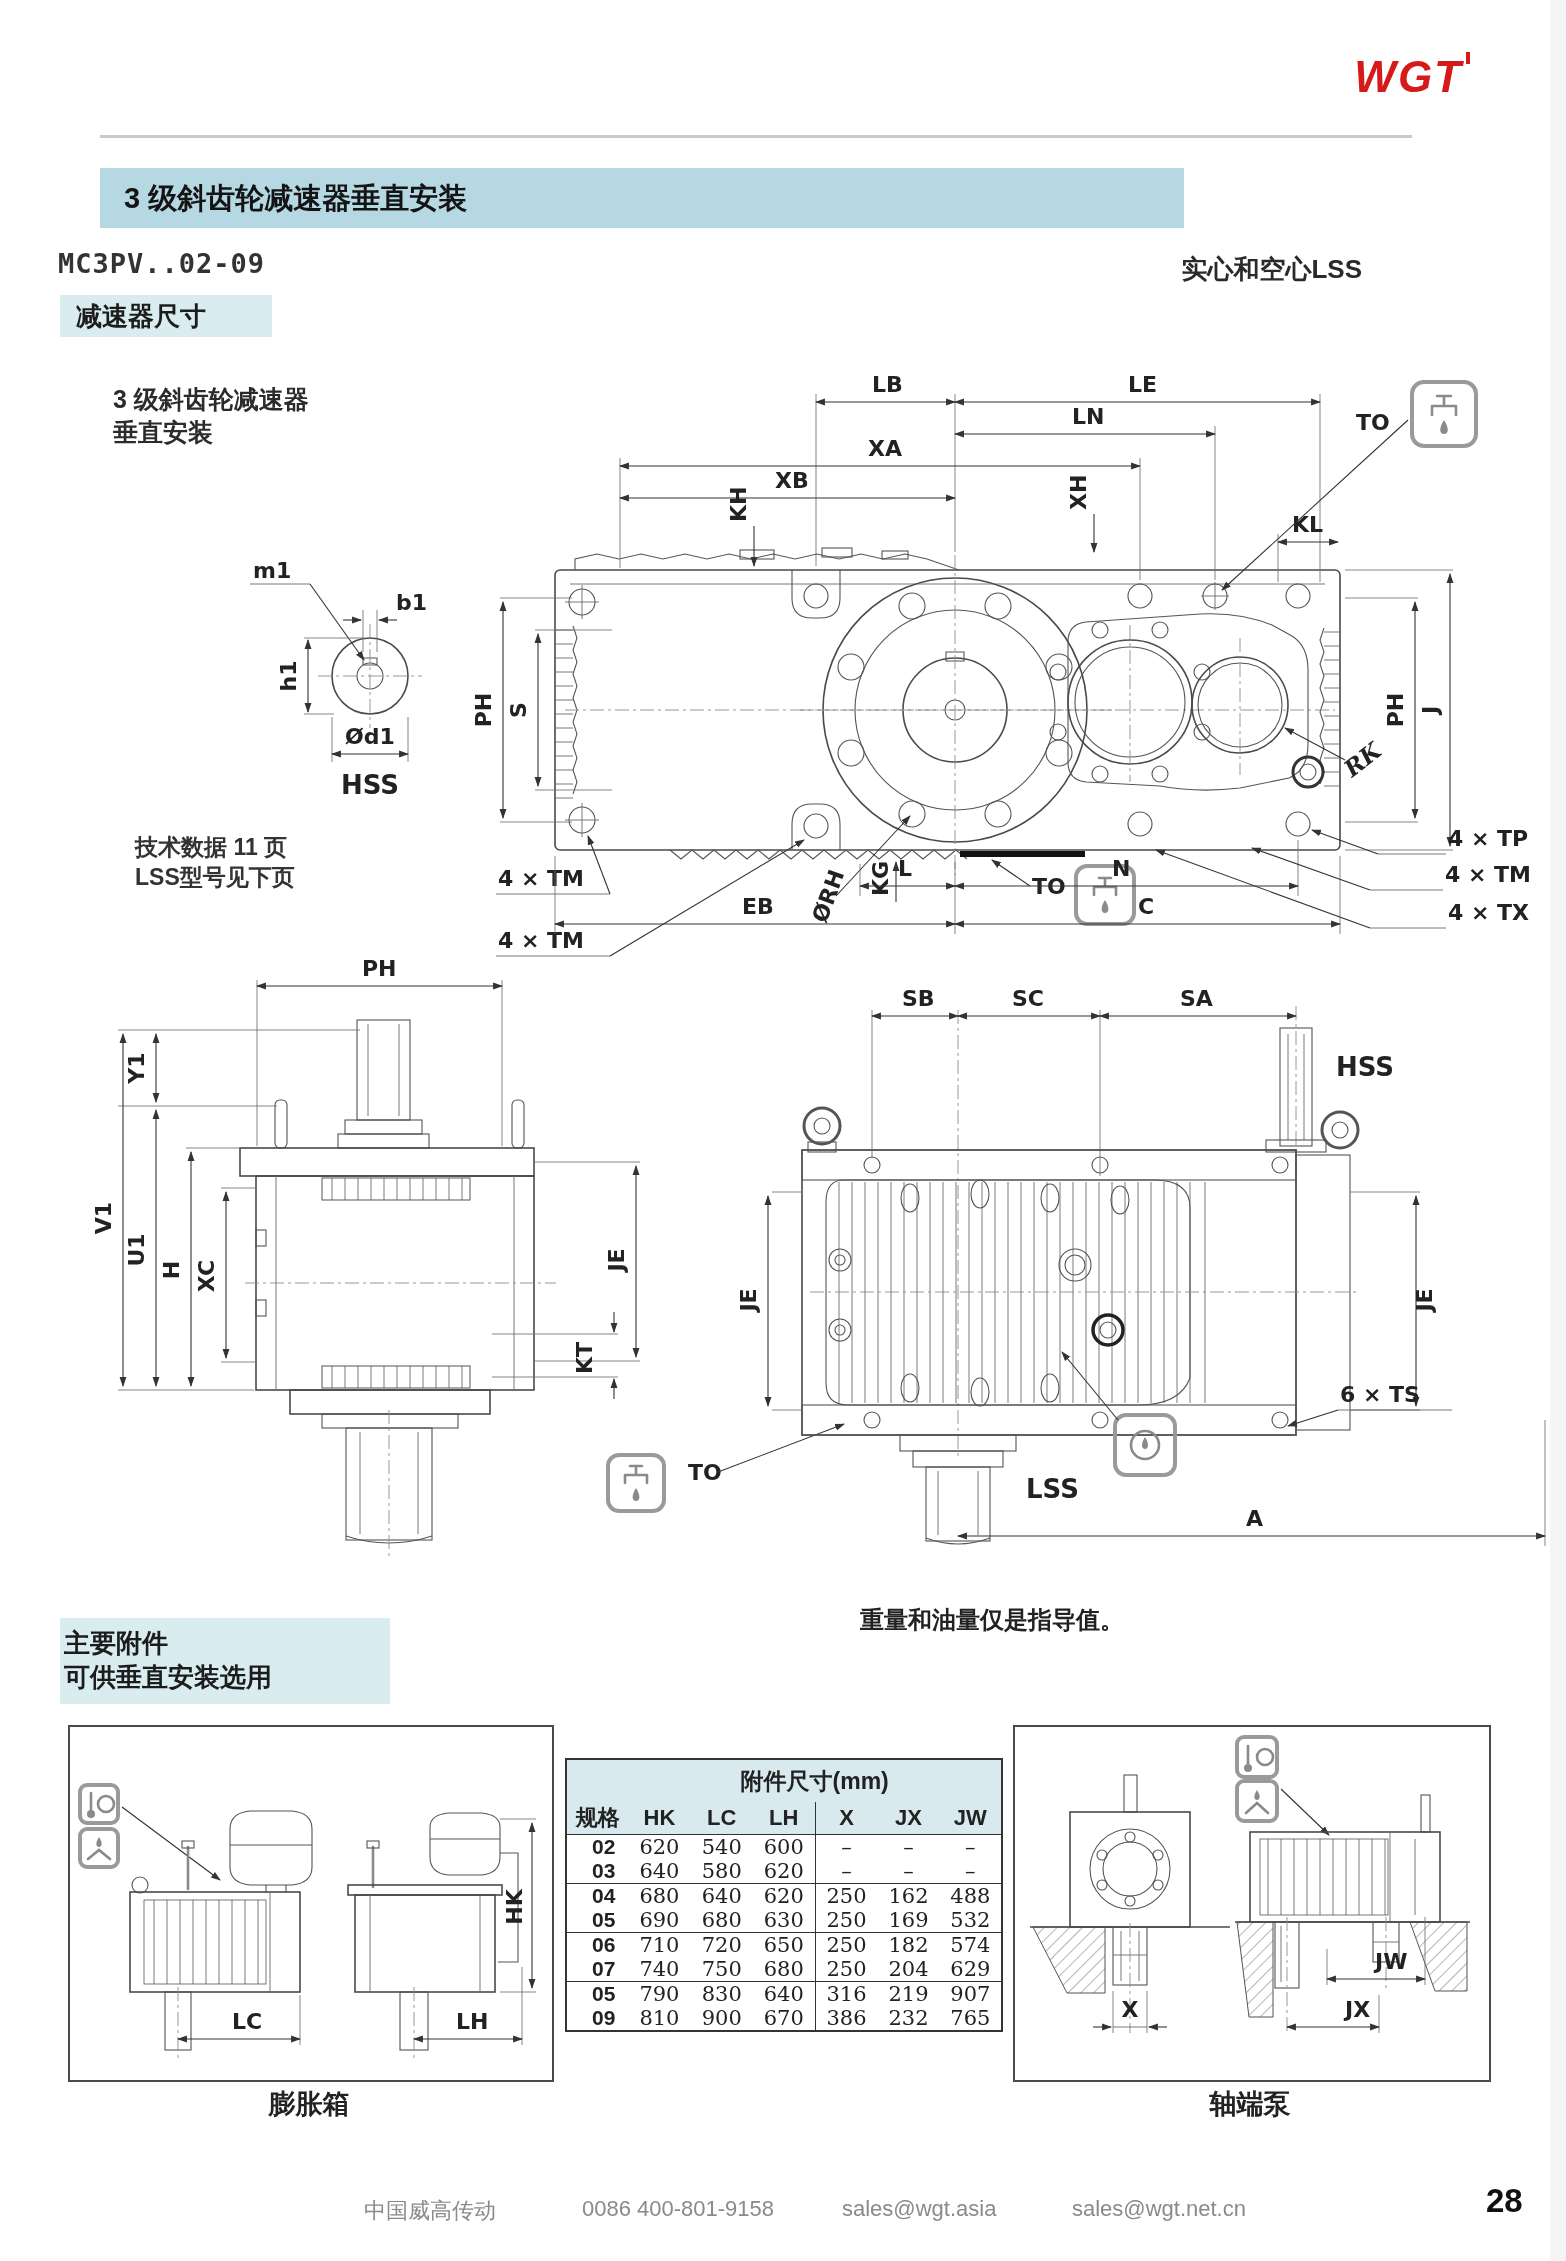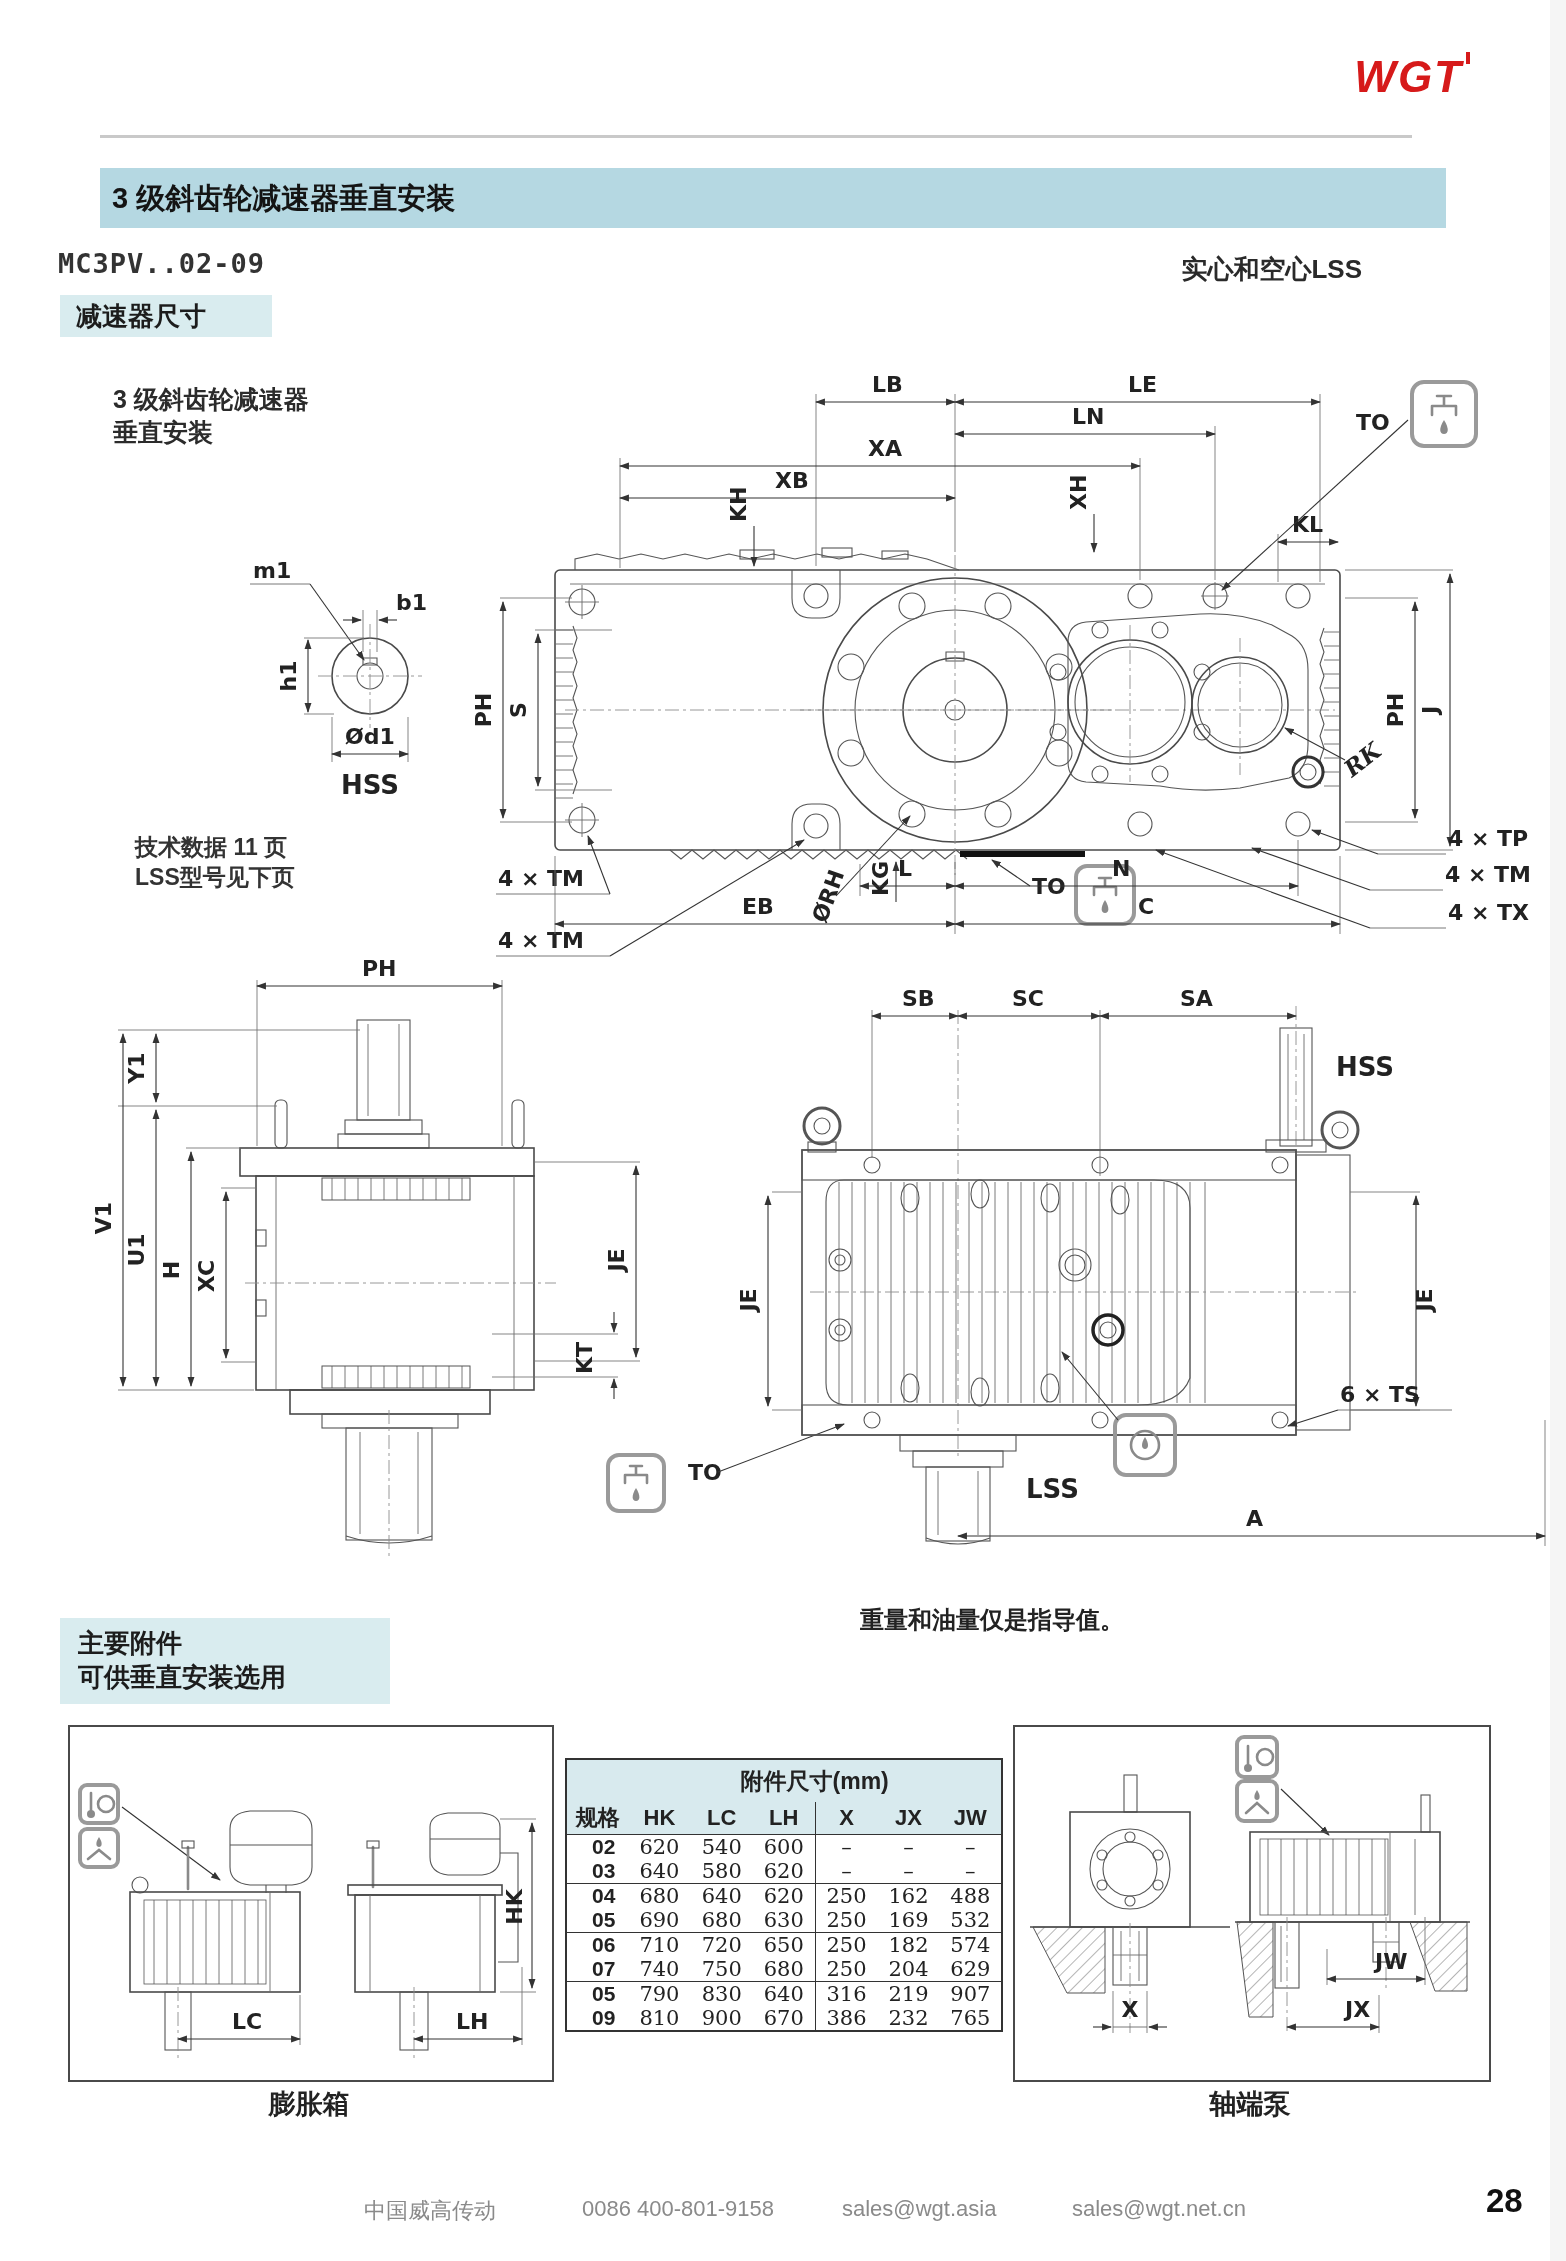--- a/index.html
+++ b/index.html
@@ -4,31 +4,31 @@
 <style>
   html,body{margin:0;padding:0;background:#fff;}
   .page{position:relative;width:1566px;height:2261px;background:#fff;overflow:hidden;
         font-family:"Liberation Sans",sans-serif;color:#1f1f1f;}
   .abs{position:absolute;}
   .edge-r{right:0;top:0;width:16px;height:100%;background:rgba(0,0,0,0.04);}
   .logo{right:96px;top:52px;font:italic 900 44px "Liberation Sans",sans-serif;
         color:#d61a1a;letter-spacing:2px;}
   .logo .tm{display:inline-block;width:4px;height:12px;background:#d61a1a;margin-left:3px;vertical-align:top;}
   .rule{left:100px;top:135px;width:1312px;height:3px;background:#c9c9c9;}
-  .titlebar{left:100px;top:168px;width:1346px;height:60px;background:#b5d8e2;
-            font:bold 29px "Liberation Sans",sans-serif;line-height:60px;padding-left:12px;
+  .titlebar{left:100px;top:168px;width:1084px;height:60px;background:#b5d8e2;
+            font:bold 29px "Liberation Sans",sans-serif;line-height:60px;padding-left:24px;
             box-sizing:border-box;color:#141414;}
   .model{left:58px;top:248px;font:bold 27px "DejaVu Sans Mono",monospace;letter-spacing:1px;color:#333;}
   .shaftnote{top:252px;left:1050px;width:312px;text-align:right;font:bold 26px "Liberation Sans",sans-serif;color:#2a2a2a;}
   .hbox{background:#d9ecef;font:bold 26px "Liberation Sans",sans-serif;color:#1c1c1c;}
   .sec1{left:60px;top:295px;width:212px;height:42px;line-height:42px;padding-left:16px;box-sizing:border-box;}
   .intro{left:113px;font:bold 25px "Liberation Sans",sans-serif;color:#2b2b2b;}
   .note{left:135px;font:600 23px "Liberation Sans",sans-serif;color:#333;}
   .disc{left:860px;font:bold 24px "Liberation Sans",sans-serif;color:#222;}
-  .sec2{left:60px;top:1618px;width:330px;padding:8px 0 10px 18px;box-sizing:border-box;line-height:34px;}
+  .sec2{left:60px;top:1618px;width:330px;padding:8px 0 10px 4px;box-sizing:border-box;line-height:34px;}
   .panel{border:2px solid #4a4a4a;background:#fff;}
   .caption{font:bold 27px "Liberation Sans",sans-serif;color:#222;text-align:center;}
   .footer-item{top:2196px;font:400 22px "Liberation Sans",sans-serif;color:#8a8a8a;}
   .pagenum{left:1486px;top:2182px;font:bold 33px "Liberation Sans",sans-serif;color:#111;}
   
   svg text{font:600 22px "DejaVu Sans",sans-serif;fill:#222;}
   svg text.big{font:bold 26px "DejaVu Sans",sans-serif;}
   svg text.it{font:italic 600 23px "DejaVu Serif",serif;}
   .ln{stroke:#4a4a4a;stroke-width:1.6;fill:none;}
   .ln2{stroke:#555;stroke-width:1.1;fill:none;}

